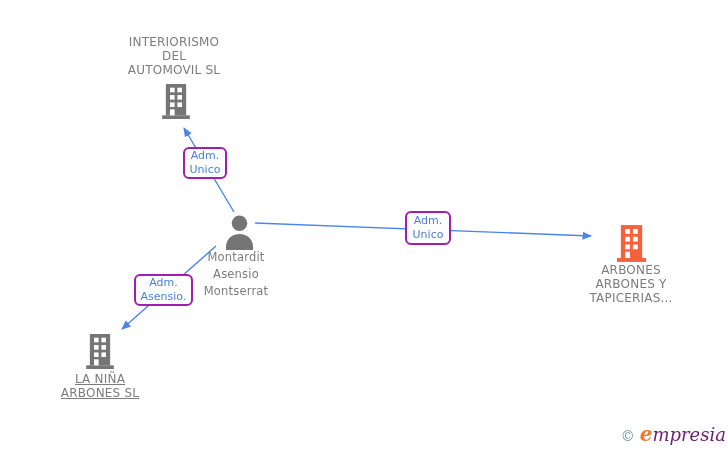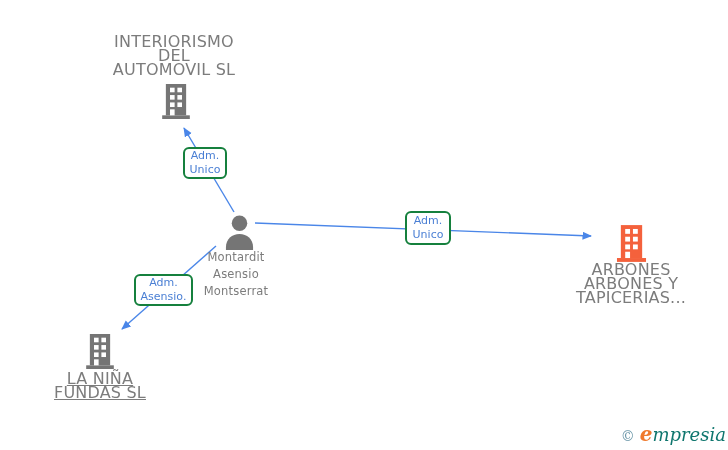--- a/index.html
+++ b/index.html
@@ -21,40 +21,40 @@
     top: 0;
     pointer-events: none;
   }
   .node {
     position: absolute;
   }
   .node-label {
     position: absolute;
     width: 130px;
     text-align: center;
-    font-size: 16px;
+    font-size: 12px;
     line-height: 14px;
     color: #7c7c7c;
     letter-spacing: 0.2px;
     cursor: pointer;
   }
   .node-label.person-label {
     line-height: 17px;
     font-size: 11.5px;
     text-align: center;
   }
   .icon-wrap {
     position: absolute;
     cursor: pointer;
   }
   .edge-label {
     position: absolute;
     box-sizing: border-box;
     background: #ffffff;
-    border: 2px solid #15803d;
+    border: 2px solid #a21caf;
     border-radius: 6px;
     color: #4a7fd4;
     font-size: 11px;
     line-height: 14px;
     text-align: center;
     display: flex;
     flex-direction: column;
     justify-content: center;
     align-items: center;
   }
@@ -73,21 +73,21 @@
     font-size: 14px;
     font-style: normal;
     margin-right: 5px;
   }
   .logo .brand-e {
     color: #f0792c;
     font-size: 20px;
     font-weight: 600;
   }
   .logo .brand-rest {
-    color: #0f766e;
+    color: #701a75;
     font-size: 18px;
   }
 </style>
 </head>
 <body>
 
 <div class="canvas">
 
   <svg width="0" height="0" style="position:absolute">
     <defs>
@@ -164,21 +164,21 @@
   </div>
 
   <div class="node">
     <div class="icon-wrap" style="left:85px; top:334px;">
       <svg width="30" height="35" viewBox="0 0 32 38">
           <use href="#building" fill="#757575"></use>
         </svg>
     </div>
     <div class="node-label" style="left:35px; top:372px;text-decoration:underline;">
       <div>LA NIÑA</div>
-      <div>FUNDAS SL</div>
+      <div>ARBONES SL</div>
     </div>
   </div>
 
   <div class="edge-label" style="left:183px; top:147px; width:44px; height:32px;">
     <div>Adm.</div>
     <div>Unico</div>
   </div>
   <div class="edge-label" style="left:405px; top:211px; width:46px; height:34px;">
     <div>Adm.</div>
     <div>Unico</div>

